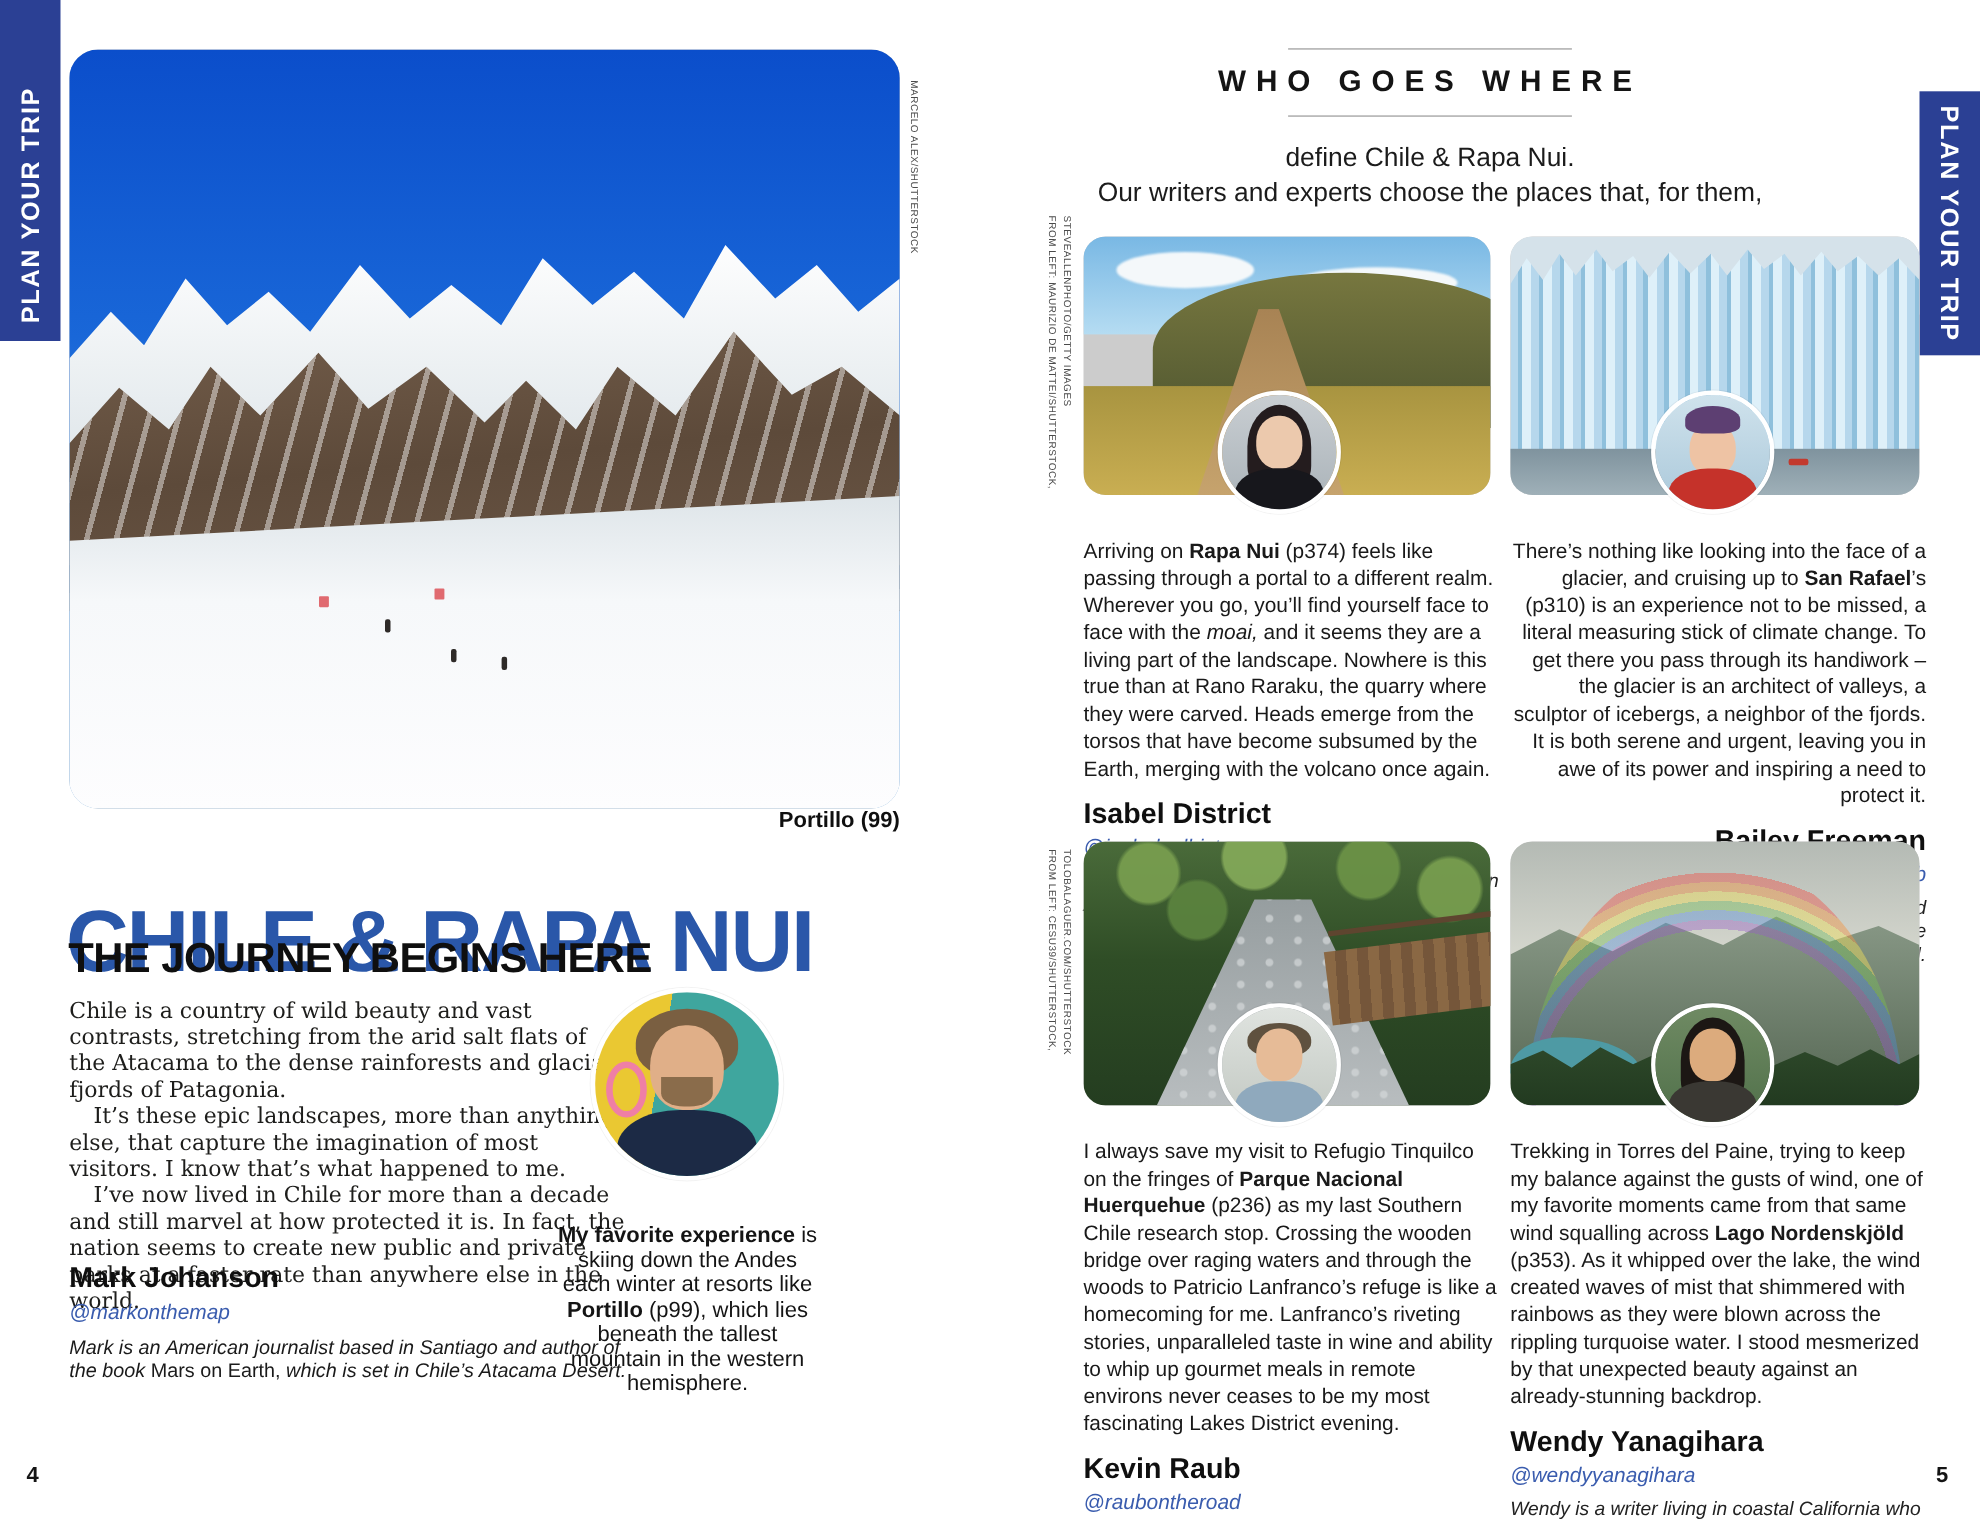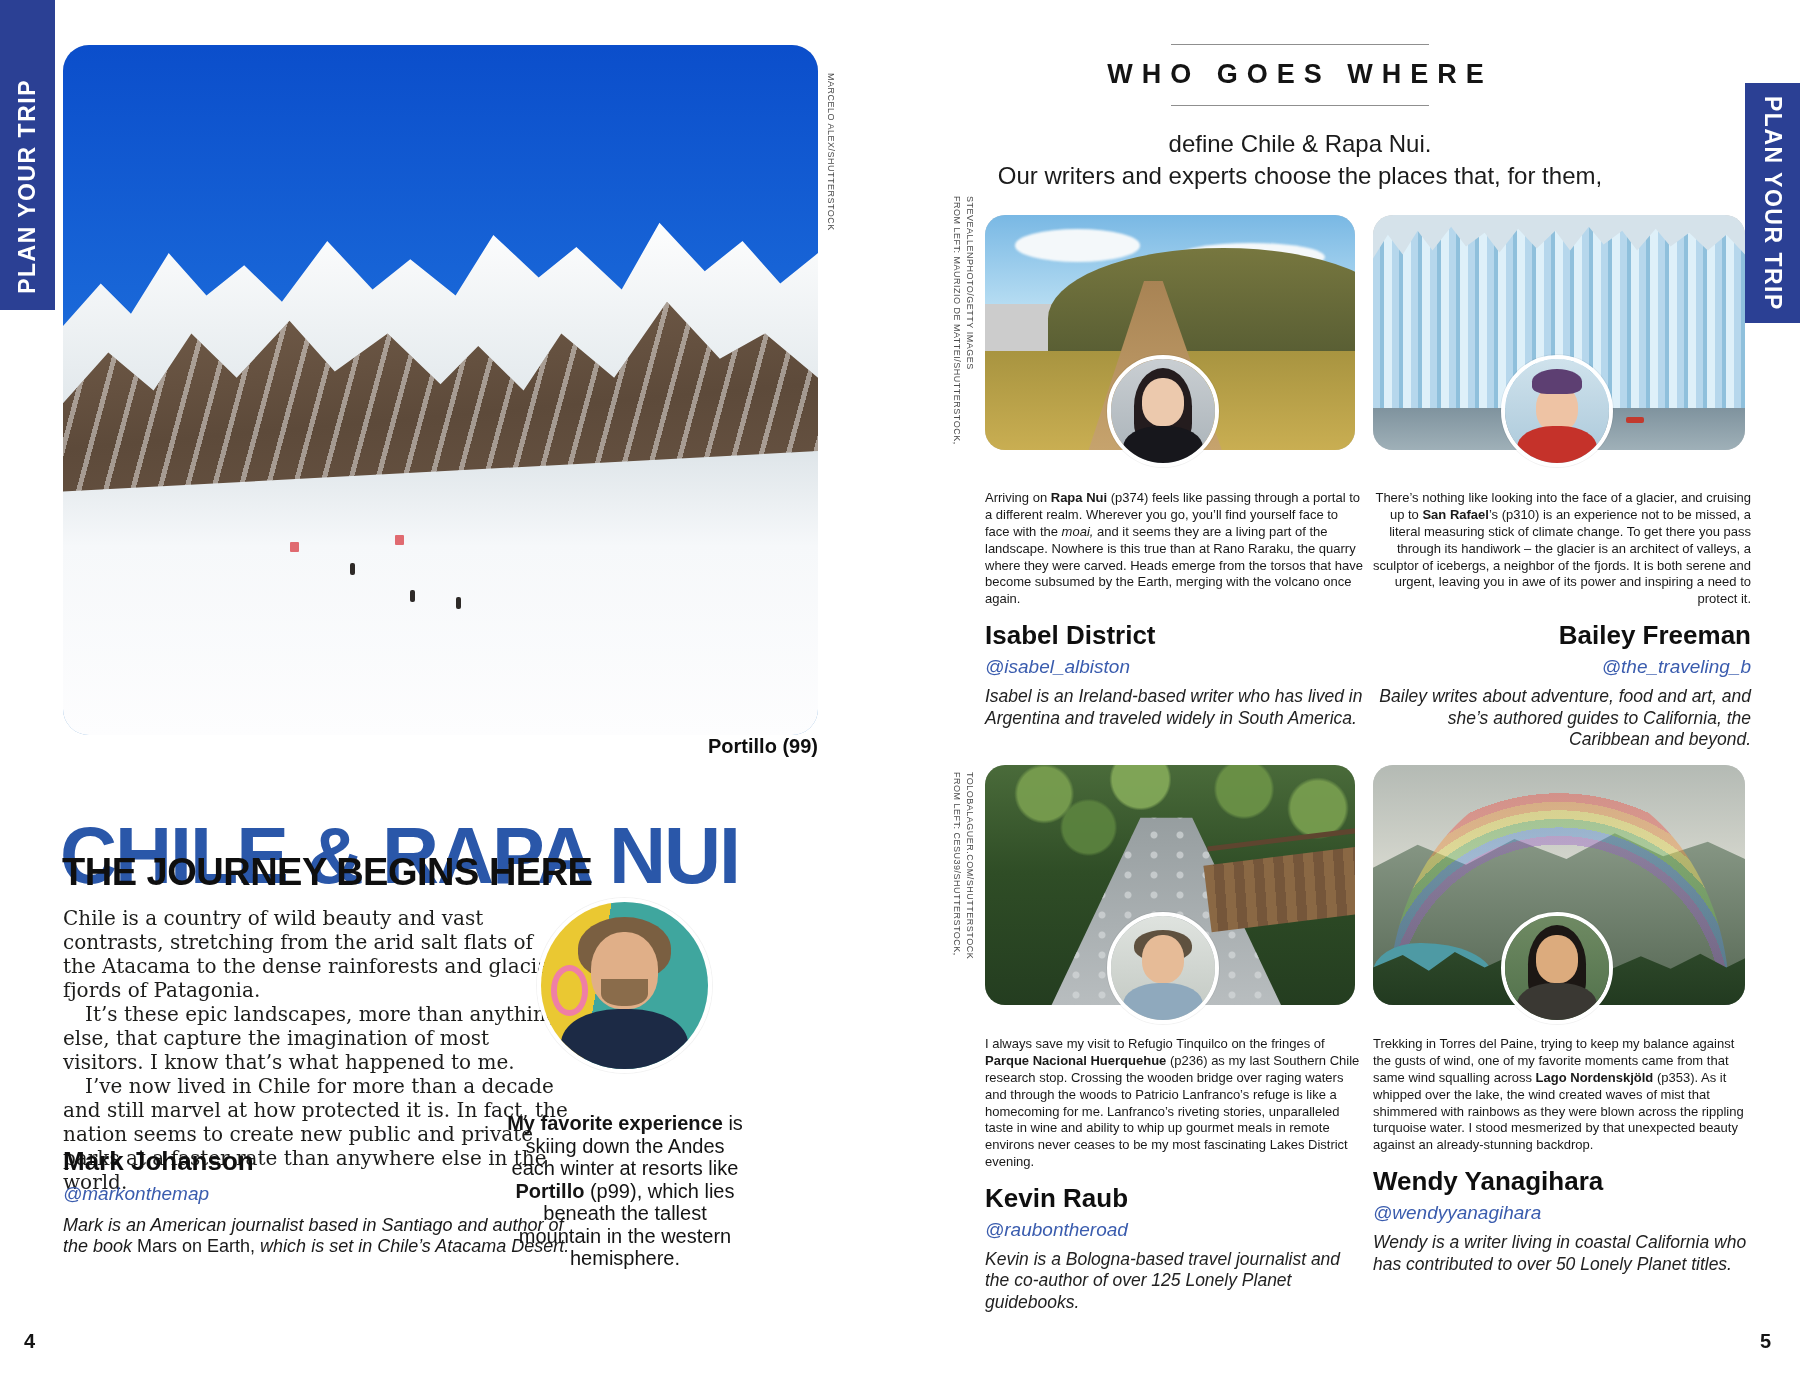--- a/index.html
+++ b/index.html
@@ -165,21 +165,21 @@
   #av-wendy .av-hair{background:#1c1714;height:76%;border-radius:50% 50% 28% 28%;}
   #av-wendy .av-head{background:#dcab7d;}
   #av-wendy .av-body{background:#3a3833;}
 
   
   .writer-cell{position:absolute;width:378px;}
   #writer-0{left:985px;top:490px;}
   #writer-1{left:1373px;top:490px;text-align:right;}
   #writer-2{left:985px;top:1036px;}
   #writer-3{left:1373px;top:1036px;}
-  .w-para{font-size:13px;line-height:1.3;color:#191919;margin:0 0 12px;}
+  .w-para{font-size:19px;line-height:1.3;color:#191919;margin:0 0 12px;}
   .seg-b{font-weight:800;}
   .seg-i{font-style:italic;}
   .w-name{font-size:26px;font-weight:800;color:#0f0f0f;margin:0 0 5px;}
   .w-handle{font-size:19px;font-style:italic;color:#3a5cae;margin:0 0 8px;}
   .w-bio{font-size:17.5px;font-style:italic;line-height:1.22;color:#222;margin:0;}
 </style>
 </head>
 <body>
 
 <div id="stage">

